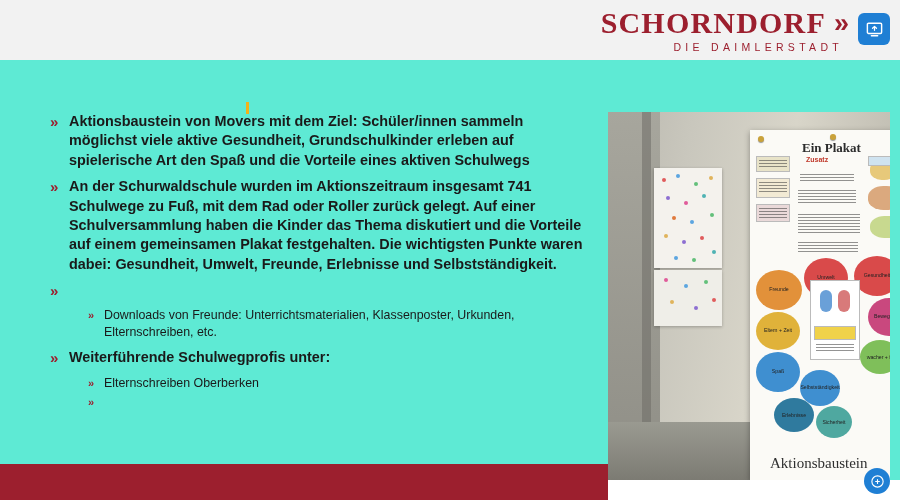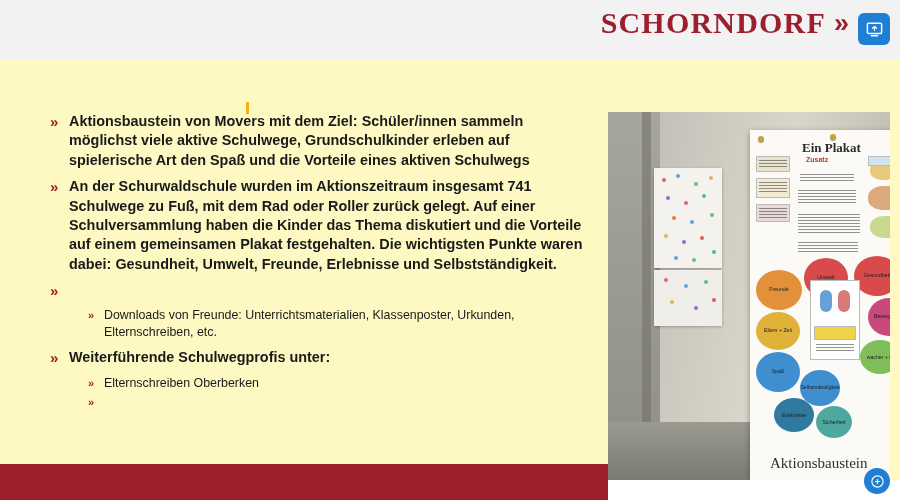--- a/index.html
+++ b/index.html
@@ -6,21 +6,21 @@
   html, body {
     margin: 0; padding: 0;
     width: 900px; height: 500px;
     overflow: hidden;
     background: #ffffff;
     font-family: "Liberation Sans", sans-serif;
   }
   .slide {
     position: relative;
     width: 900px; height: 500px;
-    background: #fef9c3;
+    background: #5eead4;
     overflow: hidden;
   }
 
   
   .topbar {
     position: absolute;
     top: 0; left: 0;
     width: 900px; height: 60px;
     background: #f2f2f2;
   }
@@ -253,37 +253,38 @@
 <body>
 
 <div class="slide">
 
   <div class="topbar">
     <div class="logo-wrap">
       <div class="logo-main">
         <span class="logo-word">SCHORNDORF</span>
         <span class="logo-chev">»</span>
       </div>
+      <div class="logo-sub">DIE DAIMLERSTADT</div>
     </div>
     <div class="topbar-icon">
       <svg width="19" height="19" viewBox="0 0 24 24" aria-hidden="true">
         <rect x="3" y="4" width="18" height="13" rx="1.5" fill="none" stroke="#ffffff" stroke-width="1.8"></rect>
         <path d="M8 20h8" stroke="#ffffff" stroke-width="1.8" stroke-linecap="round"></path>
         <path d="M12 8v5M9.5 10.5L12 8l2.5 2.5" fill="none" stroke="#ffffff" stroke-width="1.6" stroke-linecap="round" stroke-linejoin="round"></path>
       </svg>
     </div>
   </div>
 
   <div class="title-accent"></div>
 
   <div class="body">
 
     <div class="bullet lvl1">
       <span class="marker">»</span>
-      <span class="text">Aktionsbaustein von Movers mit dem Ziel: Schüler/innen sammeln möglichst viele aktive Schulwege, Grundschulkinder erleben auf spielerische Art den Spaß und die Vorteile eines aktiven Schulwegs</span>
+      <span class="text">Aktionsbaustein von Movers mit dem Ziel: Schüler/innen sammeln möglichst viele aktive Gesundheit, Grundschulkinder erleben auf spielerische Art den Spaß und die Vorteile eines aktiven Schulwegs</span>
     </div>
 
     <div class="bullet lvl1">
       <span class="marker">»</span>
       <span class="text">An der Schurwaldschule wurden im Aktionszeitraum insgesamt 741 Schulwege zu Fuß, mit dem Rad oder Roller zurück gelegt. Auf einer Schulversammlung haben die Kinder das Thema diskutiert und die Vorteile auf einem gemeinsamen Plakat festgehalten. Die wichtigsten Punkte waren dabei: Gesundheit, Umwelt, Freunde, Erlebnisse und Selbstständigkeit.</span>
     </div>
 
     <div class="bullet lvl1">
       <span class="marker">»</span>
     </div>

